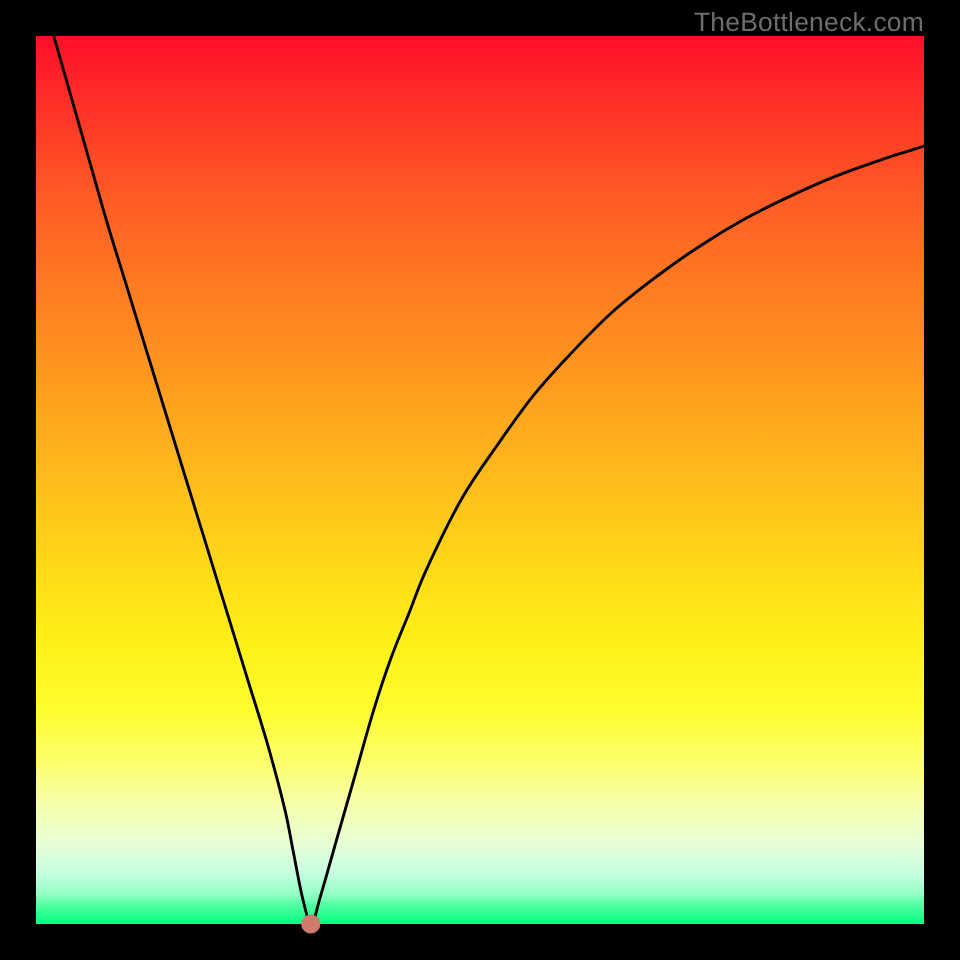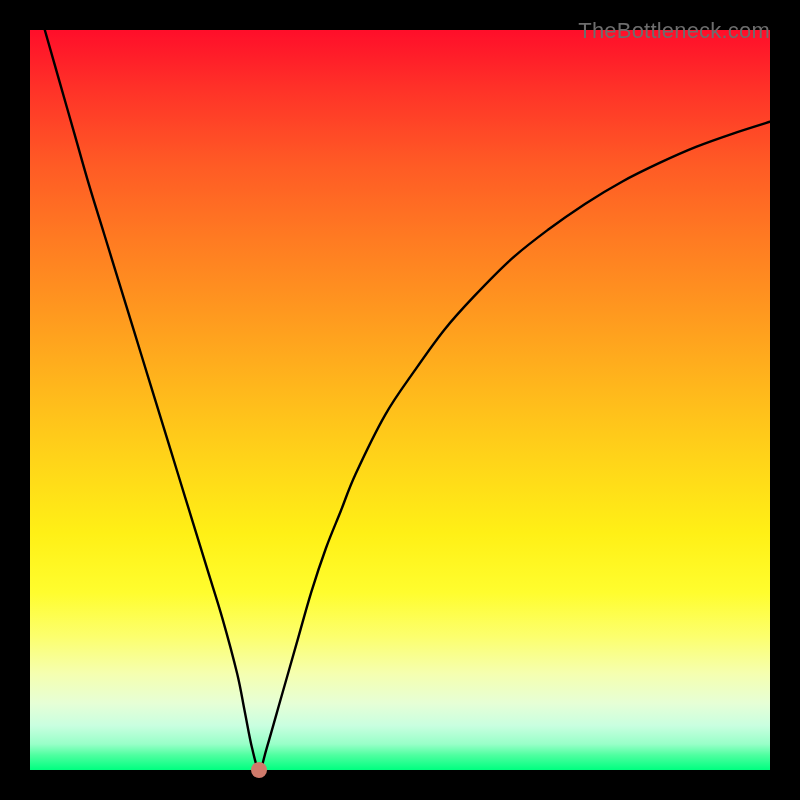--- a/index.html
+++ b/index.html
@@ -44,21 +44,20 @@
   }
   .attribution {
     position: absolute;
     top: 6px;
     right: 30px;
     color: #6d6d6d;
     font-size: 22px;
     font-weight: 500;
     letter-spacing: 0.2px;
     user-select: none;
-    margin-top: 12px;
   }
   svg.curve {
     position: absolute;
     left: 0;
     top: 0;
     width: 740px;
     height: 740px;
   }
   .marker {
     position: absolute;

